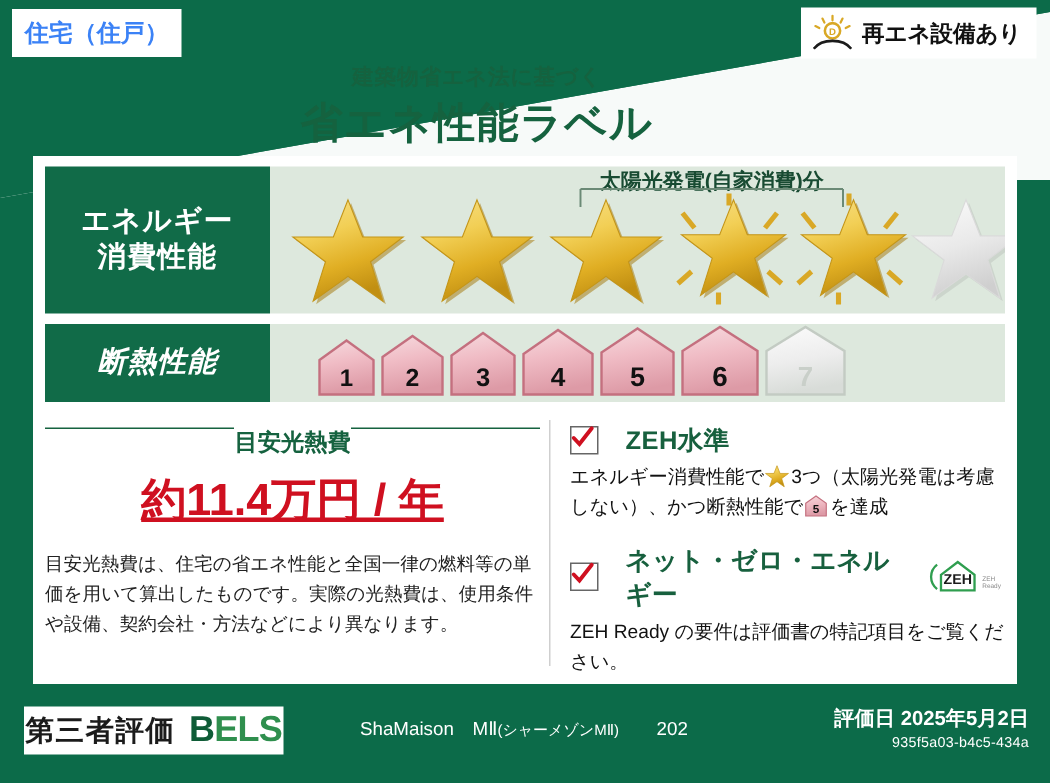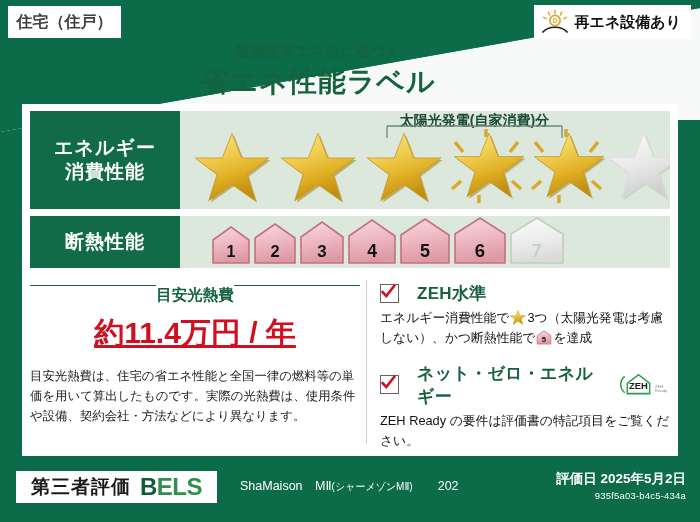--- a/index.html
+++ b/index.html
@@ -6,21 +6,21 @@
   body{width:700px;height:522px;font-family:"Liberation Sans","DejaVu Sans",sans-serif;
        background:#0e6b4a;overflow:hidden;position:relative;}
 
   
   #label{position:absolute;inset:0;background:#0c6b49;overflow:hidden;}
   #diag{position:absolute;left:0;top:0;width:700px;height:522px;}
 
   
   .type-tag{position:absolute;left:8px;top:6px;width:113px;height:32px;background:#fff;
      display:flex;align-items:center;justify-content:center;font-size:16px;font-weight:bold;
-     color:#404040;letter-spacing:0px;z-index:6;}
+     color:#3b82f6;letter-spacing:0px;z-index:6;}
 
   
   .solar-badge{position:absolute;right:9px;top:5px;height:34px;background:#fff;z-index:6;
      display:flex;align-items:center;padding:0 10px 0 6px;gap:5px;}
   .solar-badge .txt{font-size:15px;font-weight:bold;color:#111;}
 
   
   .title-wrap{position:absolute;left:0;top:42px;width:636px;text-align:center;z-index:5;}
   .title-sub{font-size:14.5px;font-weight:bold;color:#15623f;letter-spacing:.5px;}
   .title-main{font-size:28px;font-weight:bold;color:#15623f;letter-spacing:1px;margin-top:2px;}
@@ -37,21 +37,21 @@
 
   
   #energy-row{position:absolute;left:8px;top:7px;width:640px;height:98px;}
   #energy-row .row-label{height:98px;font-size:19px;}
   #stars{position:relative;height:98px;}
   .bracket-label{position:absolute;top:1px;left:207px;width:175px;text-align:center;
      font-size:14px;font-weight:bold;color:#184b32;}
 
   
   #ins-row{position:absolute;left:8px;top:112px;width:640px;height:52px;}
-  #ins-row .row-label{height:52px;}
+  #ins-row .row-label{height:52px;font-style:italic;}
   #houses{position:relative;height:52px;}
 
   
   #lower{position:absolute;left:8px;top:172px;width:640px;height:172px;display:flex;}
   #cost-col{width:336px;position:relative;padding-right:6px;box-sizing:border-box;}
   #vdiv{width:1px;background:#cfcfcf;margin:4px 0 4px 0;}
   #zeh-col{flex:1;padding-left:13px;box-sizing:border-box;position:relative;}
 
   .cost-head{display:flex;margin-top:9px;}
   .cost-head .hr{flex:1;height:0;border-top:1.5px solid #15623f;}
@@ -63,21 +63,21 @@
   .zeh-item{margin-top:6px;}
   .zeh-head{display:flex;align-items:center;gap:18px;}
   .chk{width:17px;height:17px;border:1.6px solid #666;background:#fff;position:relative;flex:0 0 17px;}
   .zeh-title{font-size:17px;font-weight:bold;color:#17603e;letter-spacing:.3px;}
   .zeh-desc{font-size:12.8px;color:#111;line-height:1.6;margin-top:3px;}
   .inline-ico{vertical-align:-3px;margin:0 1px;}
 
   
   #footer{position:absolute;left:0;bottom:0;width:700px;height:62px;z-index:5;}
   .bels-box{position:absolute;left:16px;top:11px;height:32px;background:#fff;
-     display:flex;align-items:center;padding:0 15px;}
+     display:flex;align-items:center;padding:0 1px;}
   .bels-jp{font-size:19px;font-weight:bold;color:#1b1b1b;letter-spacing:1px;}
   .bels-logo{font-size:24px;font-weight:bold;margin-left:9px;letter-spacing:-.5px;}
   .bels-logo .b{color:#0f5c37;}
   .bels-logo .els{color:#2f8f4e;}
   .bldg{position:absolute;left:240px;top:18px;color:#fff;font-size:12.5px;font-weight:normal;
      white-space:nowrap;}
   .bldg .small{font-size:10px;}
   .footer-right{position:absolute;right:14px;top:10px;text-align:right;color:#fff;}
   .f-date{font-size:13.5px;font-weight:bold;}
   .f-id{font-size:9.5px;margin-top:2px;letter-spacing:.2px;}

